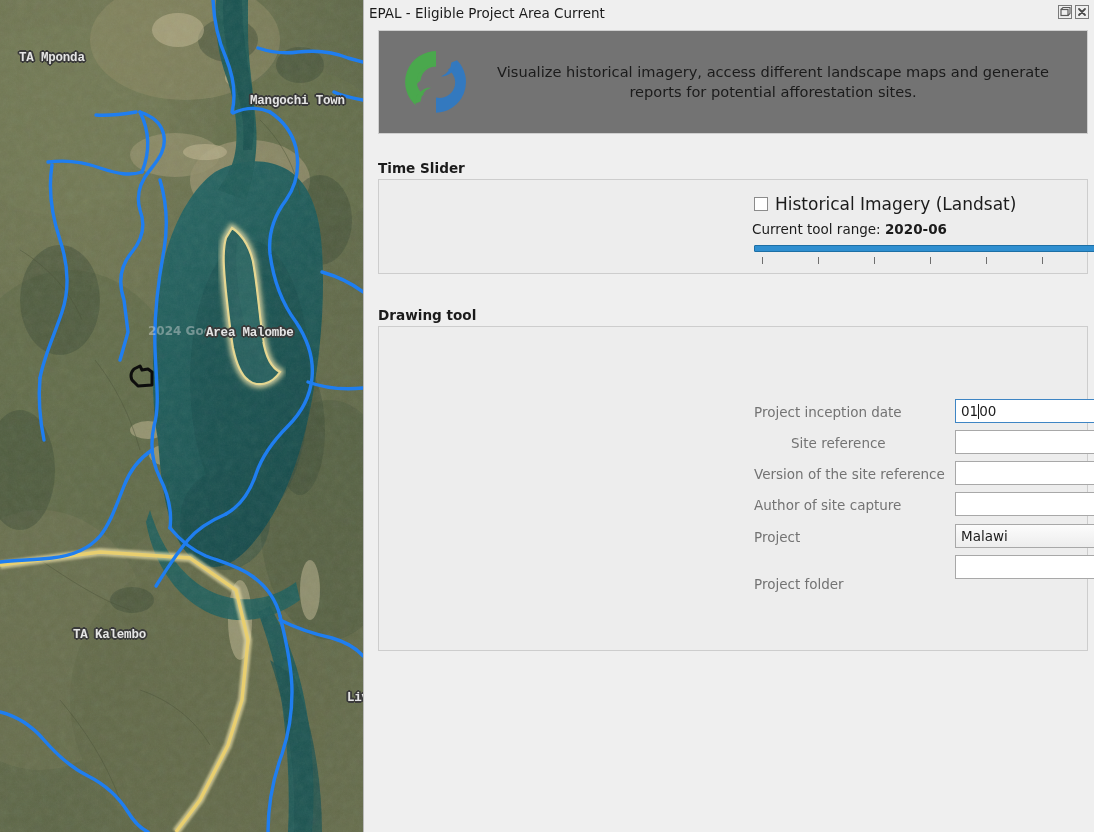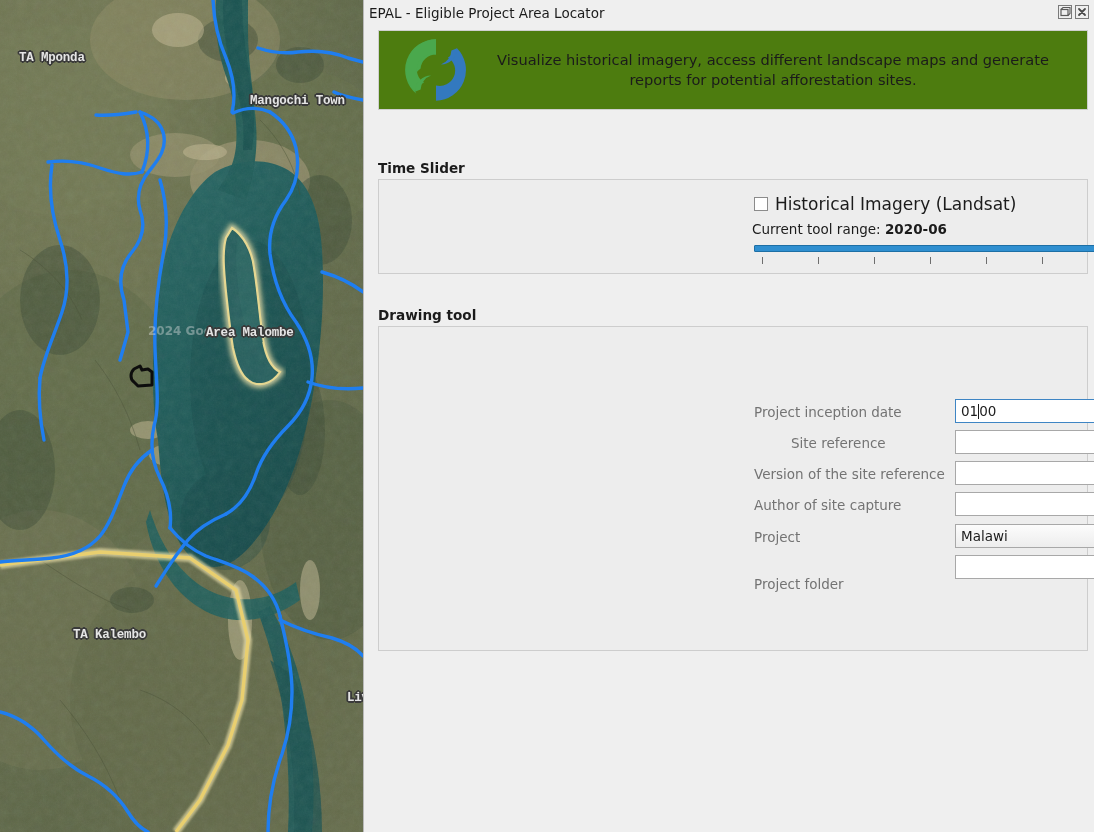--- a/index.html
+++ b/index.html
@@ -67,22 +67,22 @@
     display: flex; gap: 3px; align-items: center;
   }
   .tb-btn {
     width: 14px; height: 14px;
     display: block;
     cursor: pointer;
   }
 
   
   #banner {
-    position: absolute; left: 14px; top: 30px; width: 710px; height: 80px;
-    background: #4d7c0f;
+    position: absolute; left: 14px; top: 30px; width: 710px; height: 104px;
+    background: #737373;
     border: 1px solid #cfcfcf;
     display: flex; align-items: center;
   }
   #banner-logo { margin-left: 22px; flex: 0 0 auto; }
   #banner-text {
     flex: 1 1 auto;
     text-align: center;
     font-size: 14.6px;
     color: #1b1b1b;
     line-height: 1.35;
@@ -372,21 +372,21 @@
     <div class="map-label" style="left:206px; top:326px;">Area Malombe</div>
     <div class="map-label" style="left:73px;  top:628px;">TA Kalembo</div>
     <div class="map-label" style="left:347px; top:691px;">Liv</div>
   </div>
 
   <div id="map-divider"></div>
 
   <div id="panel">
 
     <div id="titlebar">
-      <div id="titlebar-text">EPAL - Eligible Project Area Locator</div>
+      <div id="titlebar-text">EPAL - Eligible Project Area Current</div>
       <div id="titlebar-buttons">
         <svg class="tb-btn" viewBox="0 0 14 14">
           <rect x="0.5" y="0.5" width="13" height="13" fill="#efefef" stroke="#7a7a7a"></rect>
           <rect x="3" y="4.5" width="7" height="6" fill="none" stroke="#5a5a5a" stroke-width="1.2"></rect>
           <path d="M3 4.5 L5 2.5 L12 2.5 L12 8.5 L10 10.5" fill="none" stroke="#5a5a5a" stroke-width="1.1"></path>
         </svg>
         <svg class="tb-btn" viewBox="0 0 14 14">
           <rect x="0.5" y="0.5" width="13" height="13" fill="#efefef" stroke="#7a7a7a"></rect>
           <path d="M4 4 L10 10 M10 4 L4 10" stroke="#4a4a4a" stroke-width="1.8" stroke-linecap="round"></path>
         </svg>

